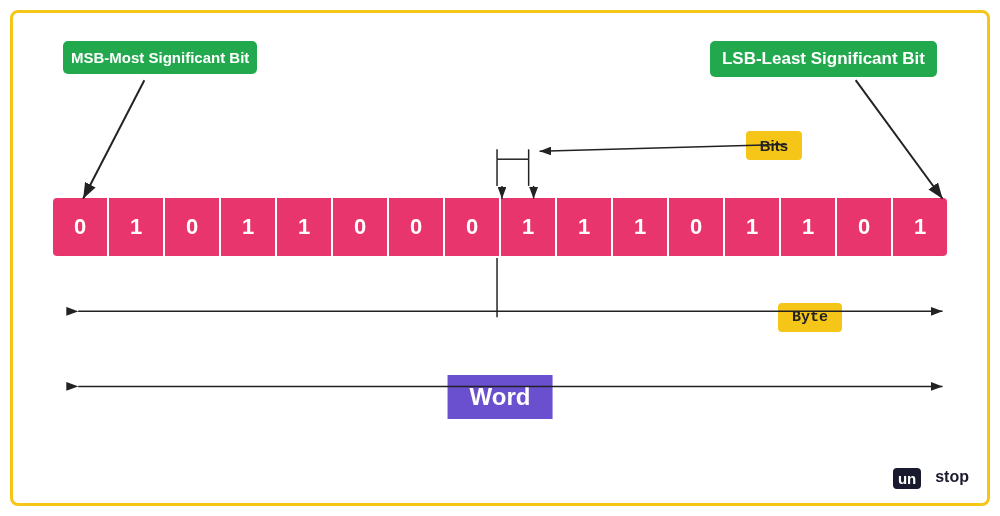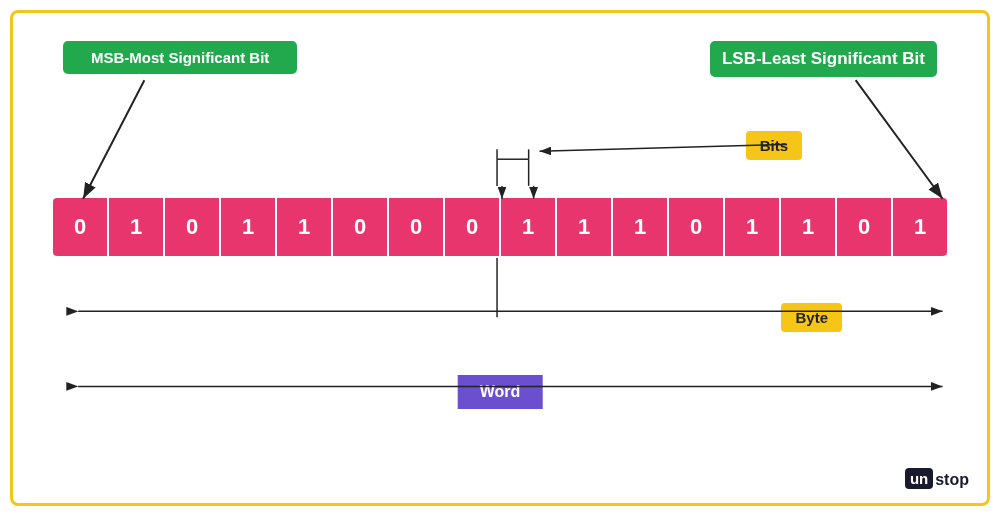--- a/index.html
+++ b/index.html
@@ -21,21 +21,21 @@
     }
     
     .label-msb {
       position: absolute;
       top: 28px;
       left: 50px;
       background: #22a94e;
       color: #fff;
       font-weight: bold;
       font-size: 15px;
-      padding: 8px 28px;
+      padding: 8px 8px;
       border-radius: 5px;
     }
     .label-lsb {
       position: absolute;
       top: 28px;
       right: 50px;
       background: #22a94e;
       color: #fff;
       font-weight: bold;
       font-size: 17px;
@@ -56,30 +56,31 @@
     .label-byte {
       position: absolute;
       top: 290px;
       right: 145px;
       background: #f5c518;
       color: #222;
       font-weight: bold;
       font-size: 15px;
       padding: 6px 14px;
       border-radius: 4px;
+      font-family: Liberation Mono, monospace;
     }
     .label-word {
       position: absolute;
       top: 362px;
       left: 50%;
       transform: translateX(-50%);
       background: #6a4fcf;
       color: #fff;
       font-weight: bold;
-      font-size: 16px;
+      font-size: 24px;
       padding: 8px 22px;
       border-radius: 0;
     }
     
     .bit-strip {
       position: absolute;
       top: 185px;
       left: 40px;
       right: 40px;
       height: 58px;
@@ -106,22 +107,22 @@
       width: 100%; height: 100%;
       pointer-events: none;
     }
 
     
     .unstop-logo {
       position: absolute;
       bottom: 14px;
       right: 18px;
       display: flex;
-      align-items: flex-end;
-      gap: 2px;
+      align-items: flex-start;
+      gap: 14px;
       font-size: 16px;
       font-weight: bold;
       color: #1a1a2e;
     }
     .unstop-logo .u-box {
       background: #1a1a2e;
       color: #fff;
       border-radius: 4px;
       padding: 2px 5px;
       font-size: 15px;

